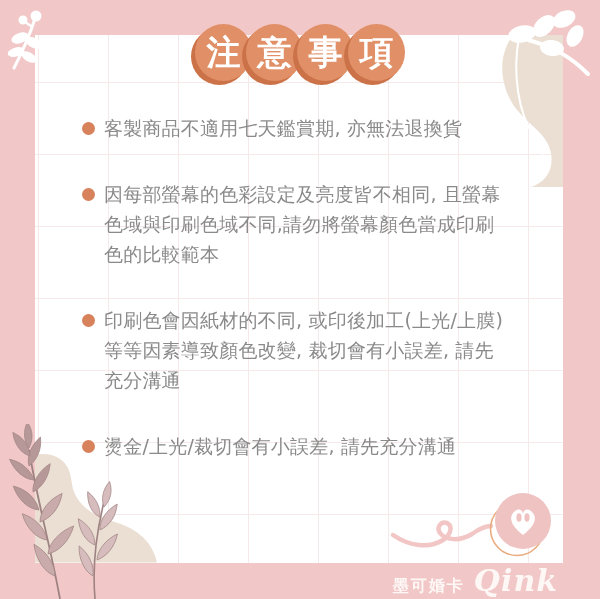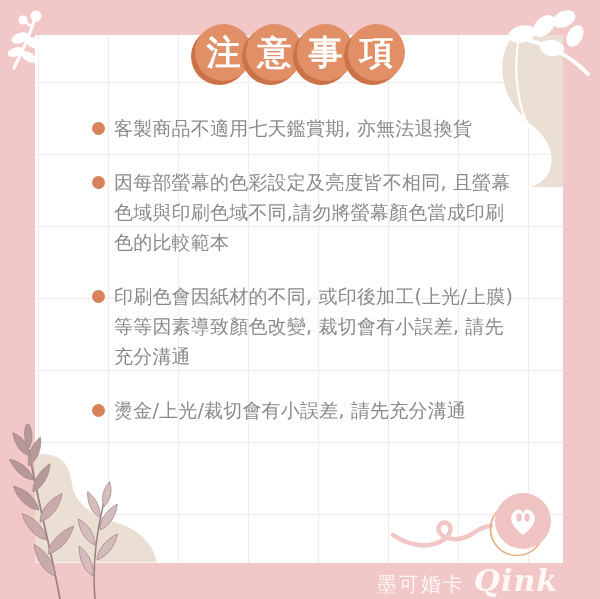--- a/index.html
+++ b/index.html
@@ -28,38 +28,38 @@
   .title .char{
     position:relative;width:57px;height:57px;border-radius:50%;
     background:var(--title_circle);box-shadow:-4px 4px 0 0 var(--title_circle_shadow);
     color:var(--title_text);font-size:34px;font-weight:bold;line-height:57px;text-align:center;
   }
   .title .char + .char{margin-left:-6px;}
   .title .char:nth-child(1){z-index:1}.title .char:nth-child(2){z-index:2}
   .title .char:nth-child(3){z-index:3}.title .char:nth-child(4){z-index:4}
 
   
-  .notices{position:absolute;left:57px;top:78px;width:425px;list-style:none;z-index:3;}
+  .notices{position:absolute;left:47px;top:78px;width:425px;list-style:none;z-index:3;}
   .notices li{display:flex;align-items:flex-start;}
-  .notices li + li{margin-top:24px;}
+  .notices li + li{margin-top:36px;}
   .notices .dot{flex:0 0 13px;width:13px;height:13px;margin:9px 9px 0 0;border-radius:50%;background:var(--bullet_dot);}
   .notices .txt{max-width:410px;font-size:19px;line-height:30px;color:var(--body_text);font-weight:500;letter-spacing:0.2px;}
 
   
   .abs{position:absolute;}
   .sprig-tl{left:6px;top:8px;z-index:2;}
   .branch-tr{right:8px;top:6px;z-index:2;}
   .blob-tr{right:0;top:0;}
   .blob-bl{left:0;bottom:0;}
   .plant-bl{left:0;top:424px;z-index:5;}
   .doodle{left:350px;top:450px;}
 
   
   .footer{position:absolute;right:42px;top:566px;display:flex;align-items:baseline;gap:9px;z-index:6;}
-  .footer .cjk{color:var(--footer_text);font-size:20px;letter-spacing:2px;font-weight:400;}
+  .footer .cjk{color:var(--footer_text);font-size:16px;letter-spacing:2px;font-weight:700;}
   .footer .script{color:var(--footer_text);font-family:"DejaVu Serif","Liberation Serif",serif;
     font-style:italic;font-weight:bold;font-size:30px;letter-spacing:1px;line-height:1;}
 </style>
 </head>
 <body>
 
 <div class="frame">
 
   <div class="panel">
 

